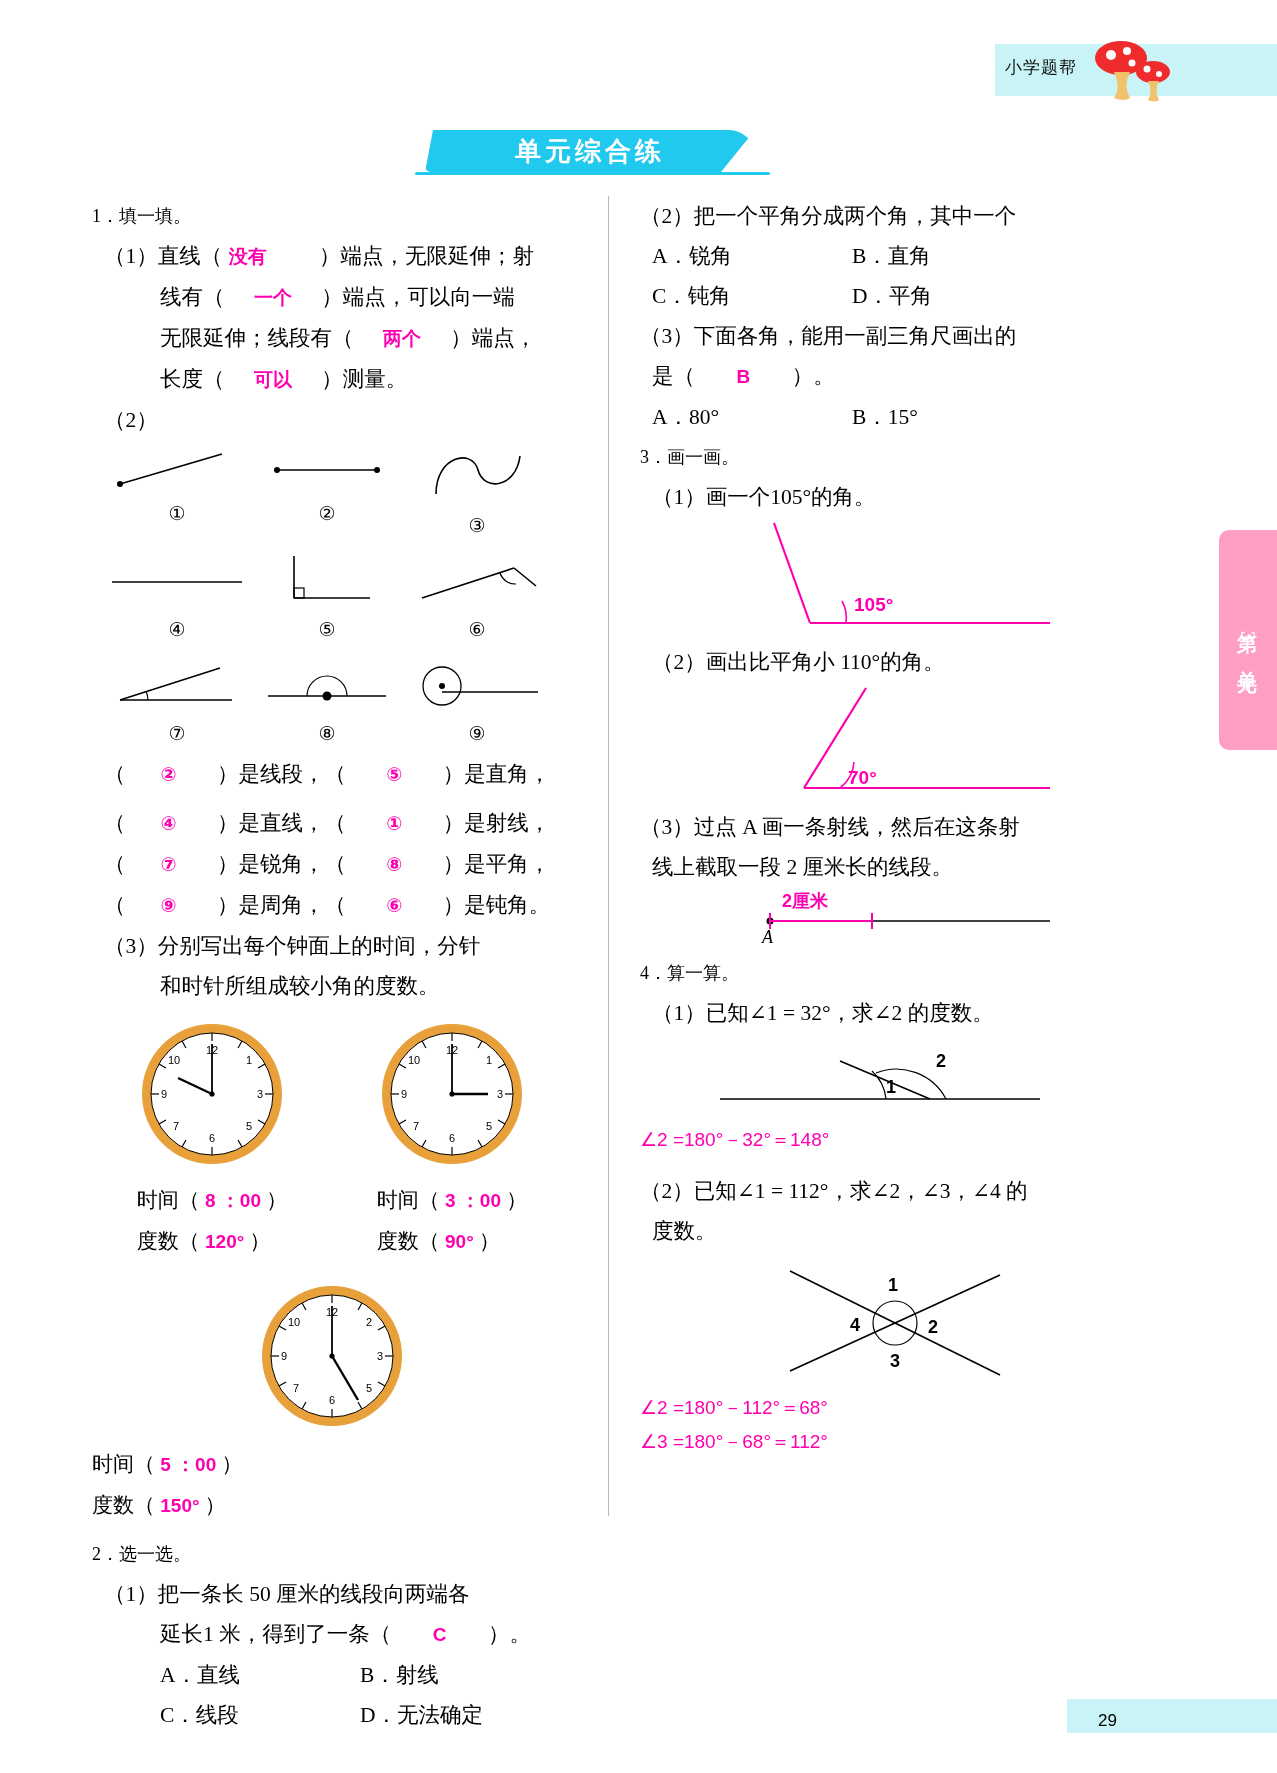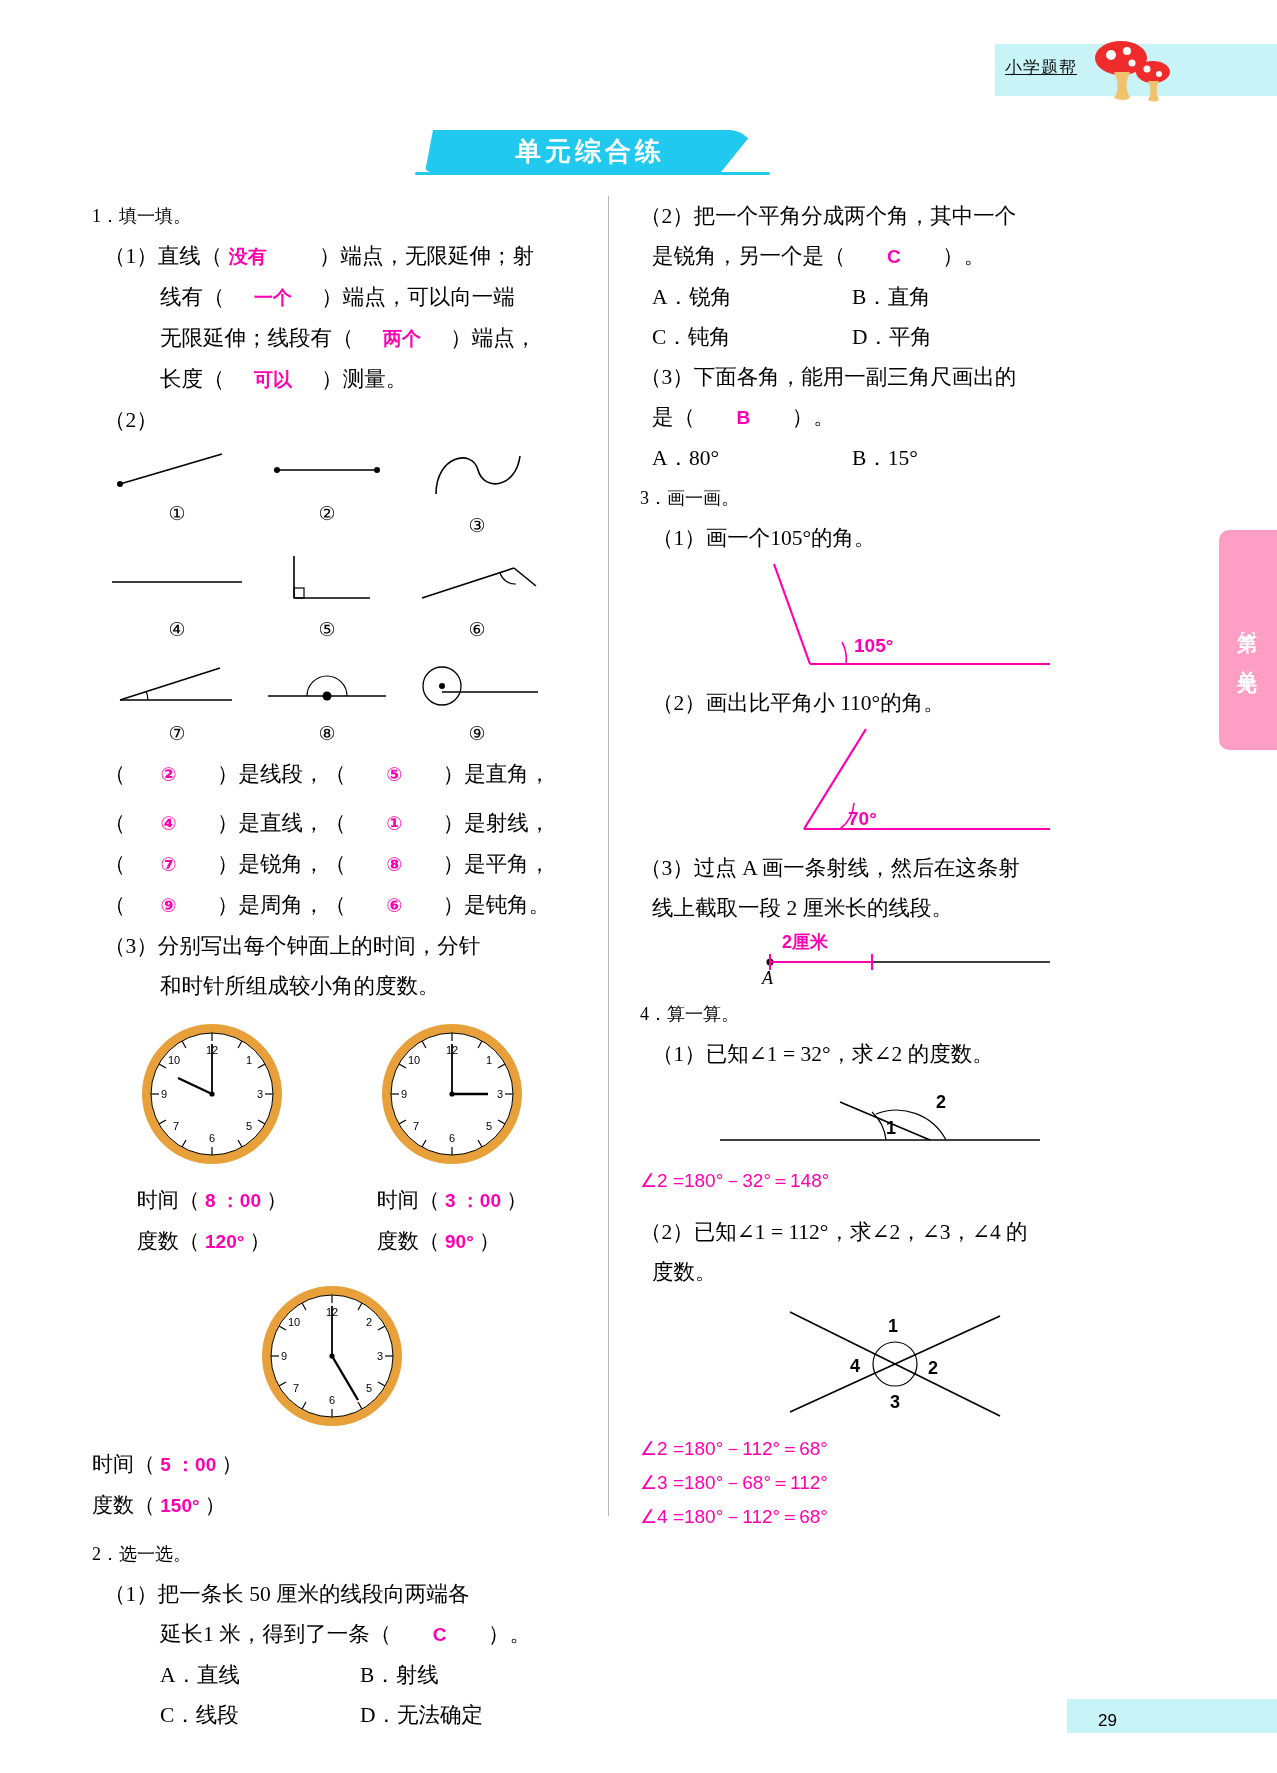--- a/index.html
+++ b/index.html
@@ -4,21 +4,21 @@
 <style>
   html,body{margin:0;padding:0;}
   body{
     width:1277px;height:1773px;position:relative;background:#ffffff;
     font-family:"Liberation Serif","DejaVu Serif",serif;
     color:#000;
   }
   .page{position:absolute;inset:0;}
   
   .top-band{position:absolute;top:44px;right:0;width:282px;height:52px;background:#c9f4f7;}
-  .top-brand{position:absolute;top:56px;right:200px;font-size:17px;letter-spacing:1px;color:#111;font-family:"Liberation Sans","DejaVu Sans",sans-serif;text-decoration:underline;}
+  .top-brand{position:absolute;top:56px;right:200px;font-size:17px;letter-spacing:1px;color:#111;font-family:"Liberation Sans","DejaVu Sans",sans-serif;}
   .mushroom{position:absolute;top:36px;right:100px;width:90px;height:66px;}
   
   .banner{position:absolute;top:130px;left:425px;width:330px;height:42px;}
   .banner .shape{position:absolute;inset:0;background:#21c9ef;border-radius:6px 26px 6px 6px;
      clip-path:polygon(8px 0,100% 0,calc(100% - 34px) 100%,0 100%);}
   .banner .txt{position:absolute;inset:0;display:flex;align-items:center;justify-content:center;
      color:#fff;font-size:26px;font-weight:bold;letter-spacing:4px;}
   .banner-underline{position:absolute;top:172px;left:415px;width:355px;height:3px;background:#21c9ef;border-radius:2px;}
   
   .side-tab{position:absolute;top:530px;right:0;width:58px;height:220px;background:#ff9ec4;border-radius:10px 0 0 10px;
@@ -346,25 +346,20 @@
     </div>
     <div class="indent2 opts">
       <div class="o">C．线段</div>
       <div class="o">D．无法确定</div>
     </div>
   </div>
 
   <div class="col col-right">
 
     <div>（2）把一个平角分成两个角，其中一个</div>
-    <div class="indent">
-      <span>是锐角，另一个是（</span>
-      <span class="ans blank">C</span>
-      <span>）。</span>
-    </div>
     <div class="indent opts">
       <div class="o">A．锐角</div>
       <div class="o">B．直角</div>
     </div>
     <div class="indent opts">
       <div class="o">C．钝角</div>
       <div class="o">D．平角</div>
     </div>
 
     <div>（3）下面各角，能用一副三角尺画出的</div>
@@ -430,18 +425,17 @@
       <line x1="40" y1="20" x2="250" y2="124" stroke="#000" stroke-width="1.6"></line>
       <line x1="40" y1="120" x2="250" y2="24" stroke="#000" stroke-width="1.6"></line>
       <circle cx="145" cy="72" r="22" fill="none" stroke="#000" stroke-width="1.2"></circle>
       <text x="138" y="40" font-size="18" font-weight="bold" font-family="Liberation Sans, sans-serif">1</text>
       <text x="178" y="82" font-size="18" font-weight="bold" font-family="Liberation Sans, sans-serif">2</text>
       <text x="140" y="116" font-size="18" font-weight="bold" font-family="Liberation Sans, sans-serif">3</text>
       <text x="100" y="80" font-size="18" font-weight="bold" font-family="Liberation Sans, sans-serif">4</text>
     </svg>
     <div class="pinkline">∠2 =180°－112°＝68°</div>
     <div class="pinkline">∠3 =180°－68°＝112°</div>
-    <div class="pinkline">∠4 =180°－112°＝68°</div>
   </div>
 
   <div class="pagenum-band"></div>
   <div class="pagenum">29</div>
 </div>
 
 </body></html>

